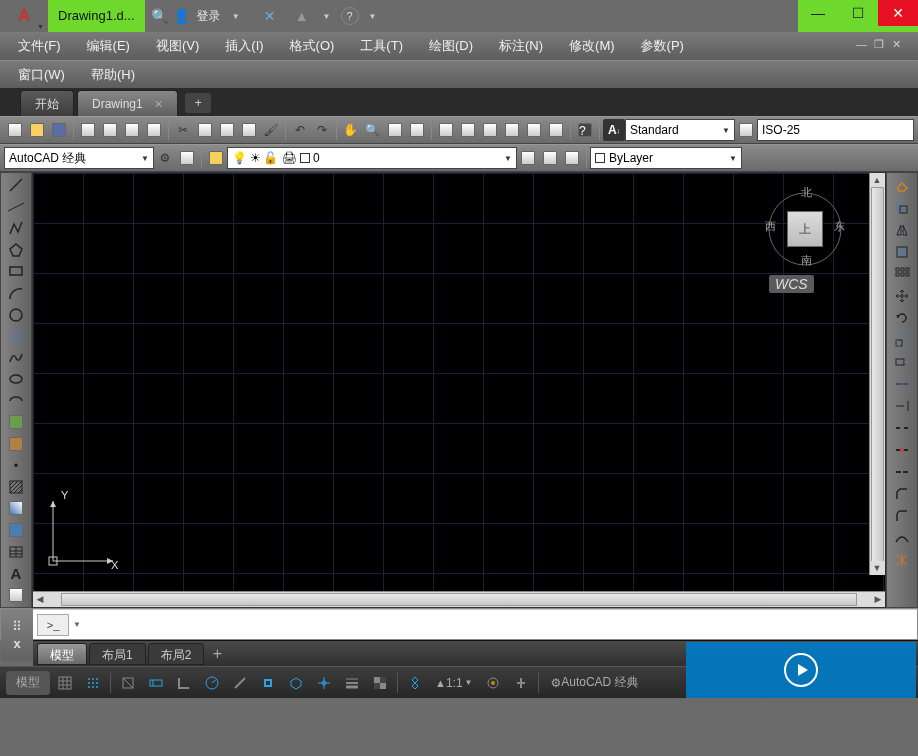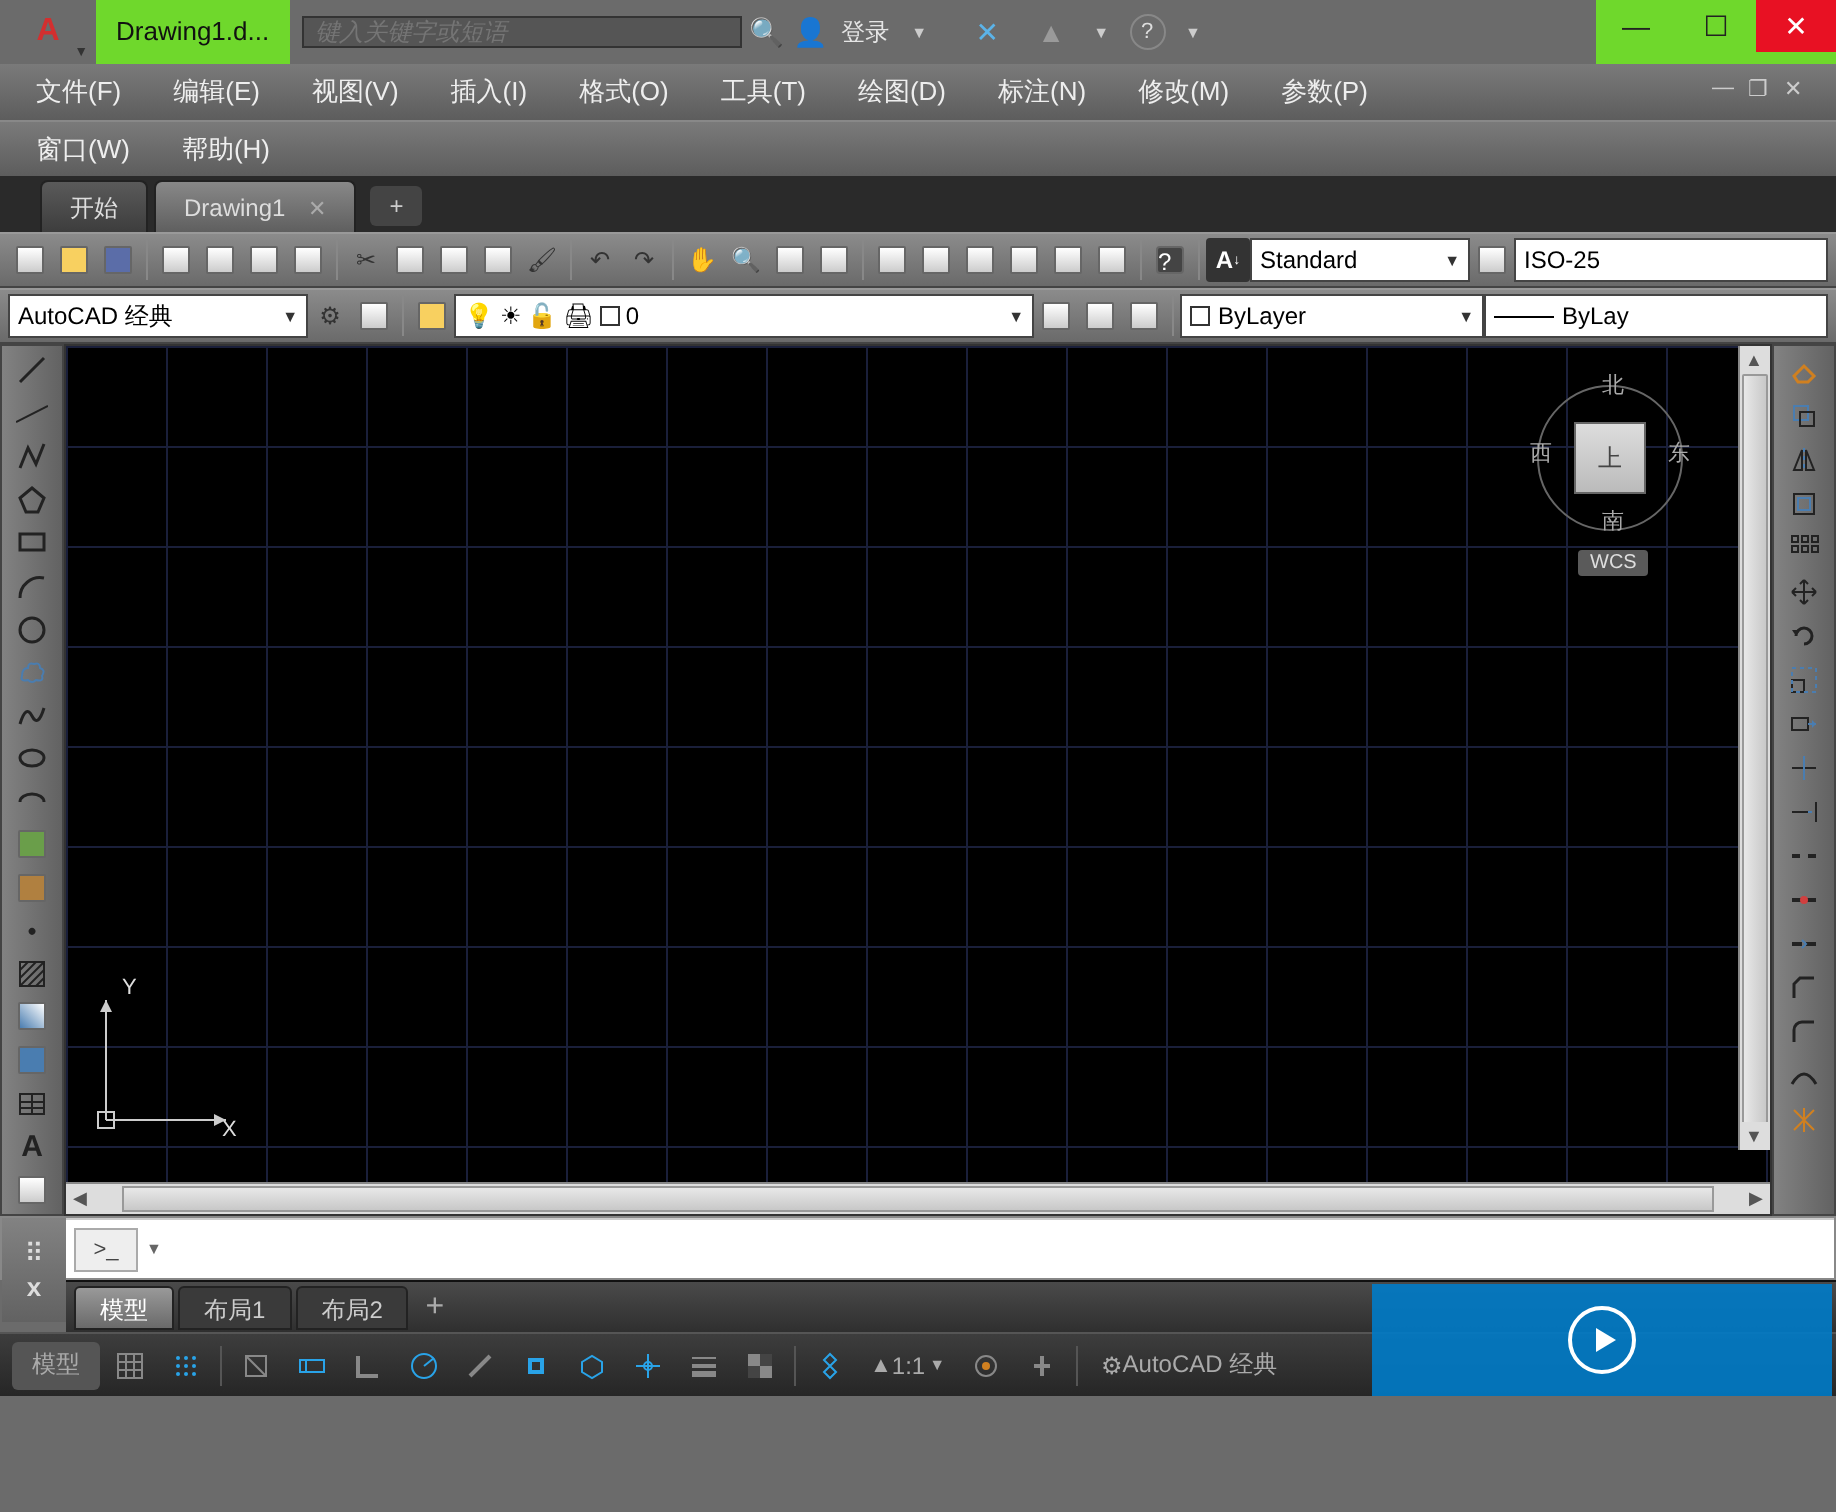--- a/index.html
+++ b/index.html
@@ -56,21 +56,21 @@
 }
 .ucs { position: absolute; bottom: 18px; left: 10px; color: #ddd; font-size: 11px; }
 .ucs-line { stroke: #ccc; stroke-width: 1; }
 .viewcube-wrap { position: absolute; top: 8px; right: 40px; width: 80px; height: 110px; }
 .viewcube { width: 36px; height: 36px; background: linear-gradient(#ddd,#bbb); border: 1px solid #666; position: absolute; top: 30px; left: 22px; display: flex; align-items: center; justify-content: center; font-size: 12px; color: #444; }
 .vc-dir { position: absolute; color: #aaa; font-size: 11px; }
 .vc-n { top: 4px; left: 36px; }
 .vc-s { top: 72px; left: 36px; }
 .vc-e { top: 38px; right: 0; }
 .vc-w { top: 38px; left: 0; }
-.wcs-badge { position: absolute; top: 94px; left: 24px; background: #5a5a5a; color: #ddd; font-size: 10px; padding: 1px 6px; border-radius: 2px; }
+.wcs-badge { position: absolute; top: 94px; left: 4px; background: #5a5a5a; color: #ddd; font-size: 14px; padding: 1px 6px; border-radius: 2px; font-style: italic; }
 .vscroll { position: absolute; right: 0; top: 0; bottom: 16px; width: 16px; background: #ddd; border-left: 1px solid #888; }
 .vscroll-thumb { position: absolute; top: 14px; left: 1px; right: 1px; height: 380px; background: linear-gradient(90deg,#e8e8e8,#c8c8c8); border: 1px solid #999; border-radius: 1px; }
 .vscroll-arr { width: 14px; height: 14px; background: #ddd; color: #555; font-size: 9px; text-align: center; line-height: 14px; }
 .hscroll { height: 16px; background: #ddd; display: flex; border-top: 1px solid #888; }
 .hscroll-thumb { flex: 1; margin: 1px 14px; background: linear-gradient(#e8e8e8,#c8c8c8); border: 1px solid #999; }
 
 
 .cmd-area { background: #f5f5f5; border: 1px solid #888; }
 .cmd-handle { width: 32px; background: linear-gradient(#828282,#626262); float: left; height: 52px; display:flex; flex-direction:column; align-items:center; justify-content:center; color:#ddd; font-size:13px; gap:2px;}
 .cmd-history { height: 22px; padding: 2px 8px; font-size: 13px; color: #222; background: #fcfcfc; margin-left: 32px; }
@@ -101,23 +101,20 @@
 
 .icon-generic { width:14px; height:14px; display:inline-block; background: linear-gradient(#fff,#ccc); border:1px solid #666; border-radius:1px; }
 </style>
 </head>
 <body>
 
 <div class="title-bar">
   <div class="app-logo">A</div>
   <div class="title-text">Drawing1.d...</div>
   <div class="mid-gray" style="flex:0 0 auto;">
-    <div class="search-box">
-      <input placeholder="键入关键字或短语" style="">
-    </div>
     <div class="title-icon" style="color:#ccc;">🔍</div>
     <div class="title-icon" style="color:#ccc;">👤</div>
     <div class="login-txt">登录</div>
     <div class="title-icon" style="font-size:8px;color:#ccc;">▼</div>
   </div>
   <div class="title-spacer">
     <div class="title-icon" style="color:#5bb3e8;">✕</div>
     <div class="title-icon" style="color:#9a9a9a;">▲</div>
     <div style="font-size:8px;color:#ccc;">▼</div>
     <div class="title-icon" style="color:#ddd; border:1px solid #888; border-radius:50%; width:18px; height:18px; font-size:11px;">?</div>
@@ -280,26 +277,20 @@
       <span class="icon-generic"></span>
     </div>
   <div class="tb-sep"></div>
   <div class="tb-combo" style="width:152px;justify-content:space-between;">
     <span style="display:flex;align-items:center;gap:4px;">
       <span style="width:10px;height:10px;border:1px solid #333;display:inline-block;"></span>
       <span>ByLayer</span>
     </span>
     <span class="arrow">▼</span>
   </div>
-  <div class="tb-combo" style="width:100px; flex:1;">
-    <span style="display:flex;align-items:center;gap:4px;">
-      <span style="width:30px;height:1px;background:#000;display:inline-block;"></span>
-      <span>ByLay</span>
-    </span>
-  </div>
 </div>
 
 <div class="main-area">
   <div class="left-tools">
     <div class="side-btn">
         <svg viewBox="0 0 16 16">
           <line x1="2" y1="14" x2="14" y2="2" stroke="#222" stroke-width="1.5"></line>
         </svg>
       </div>
     <div class="side-btn">

